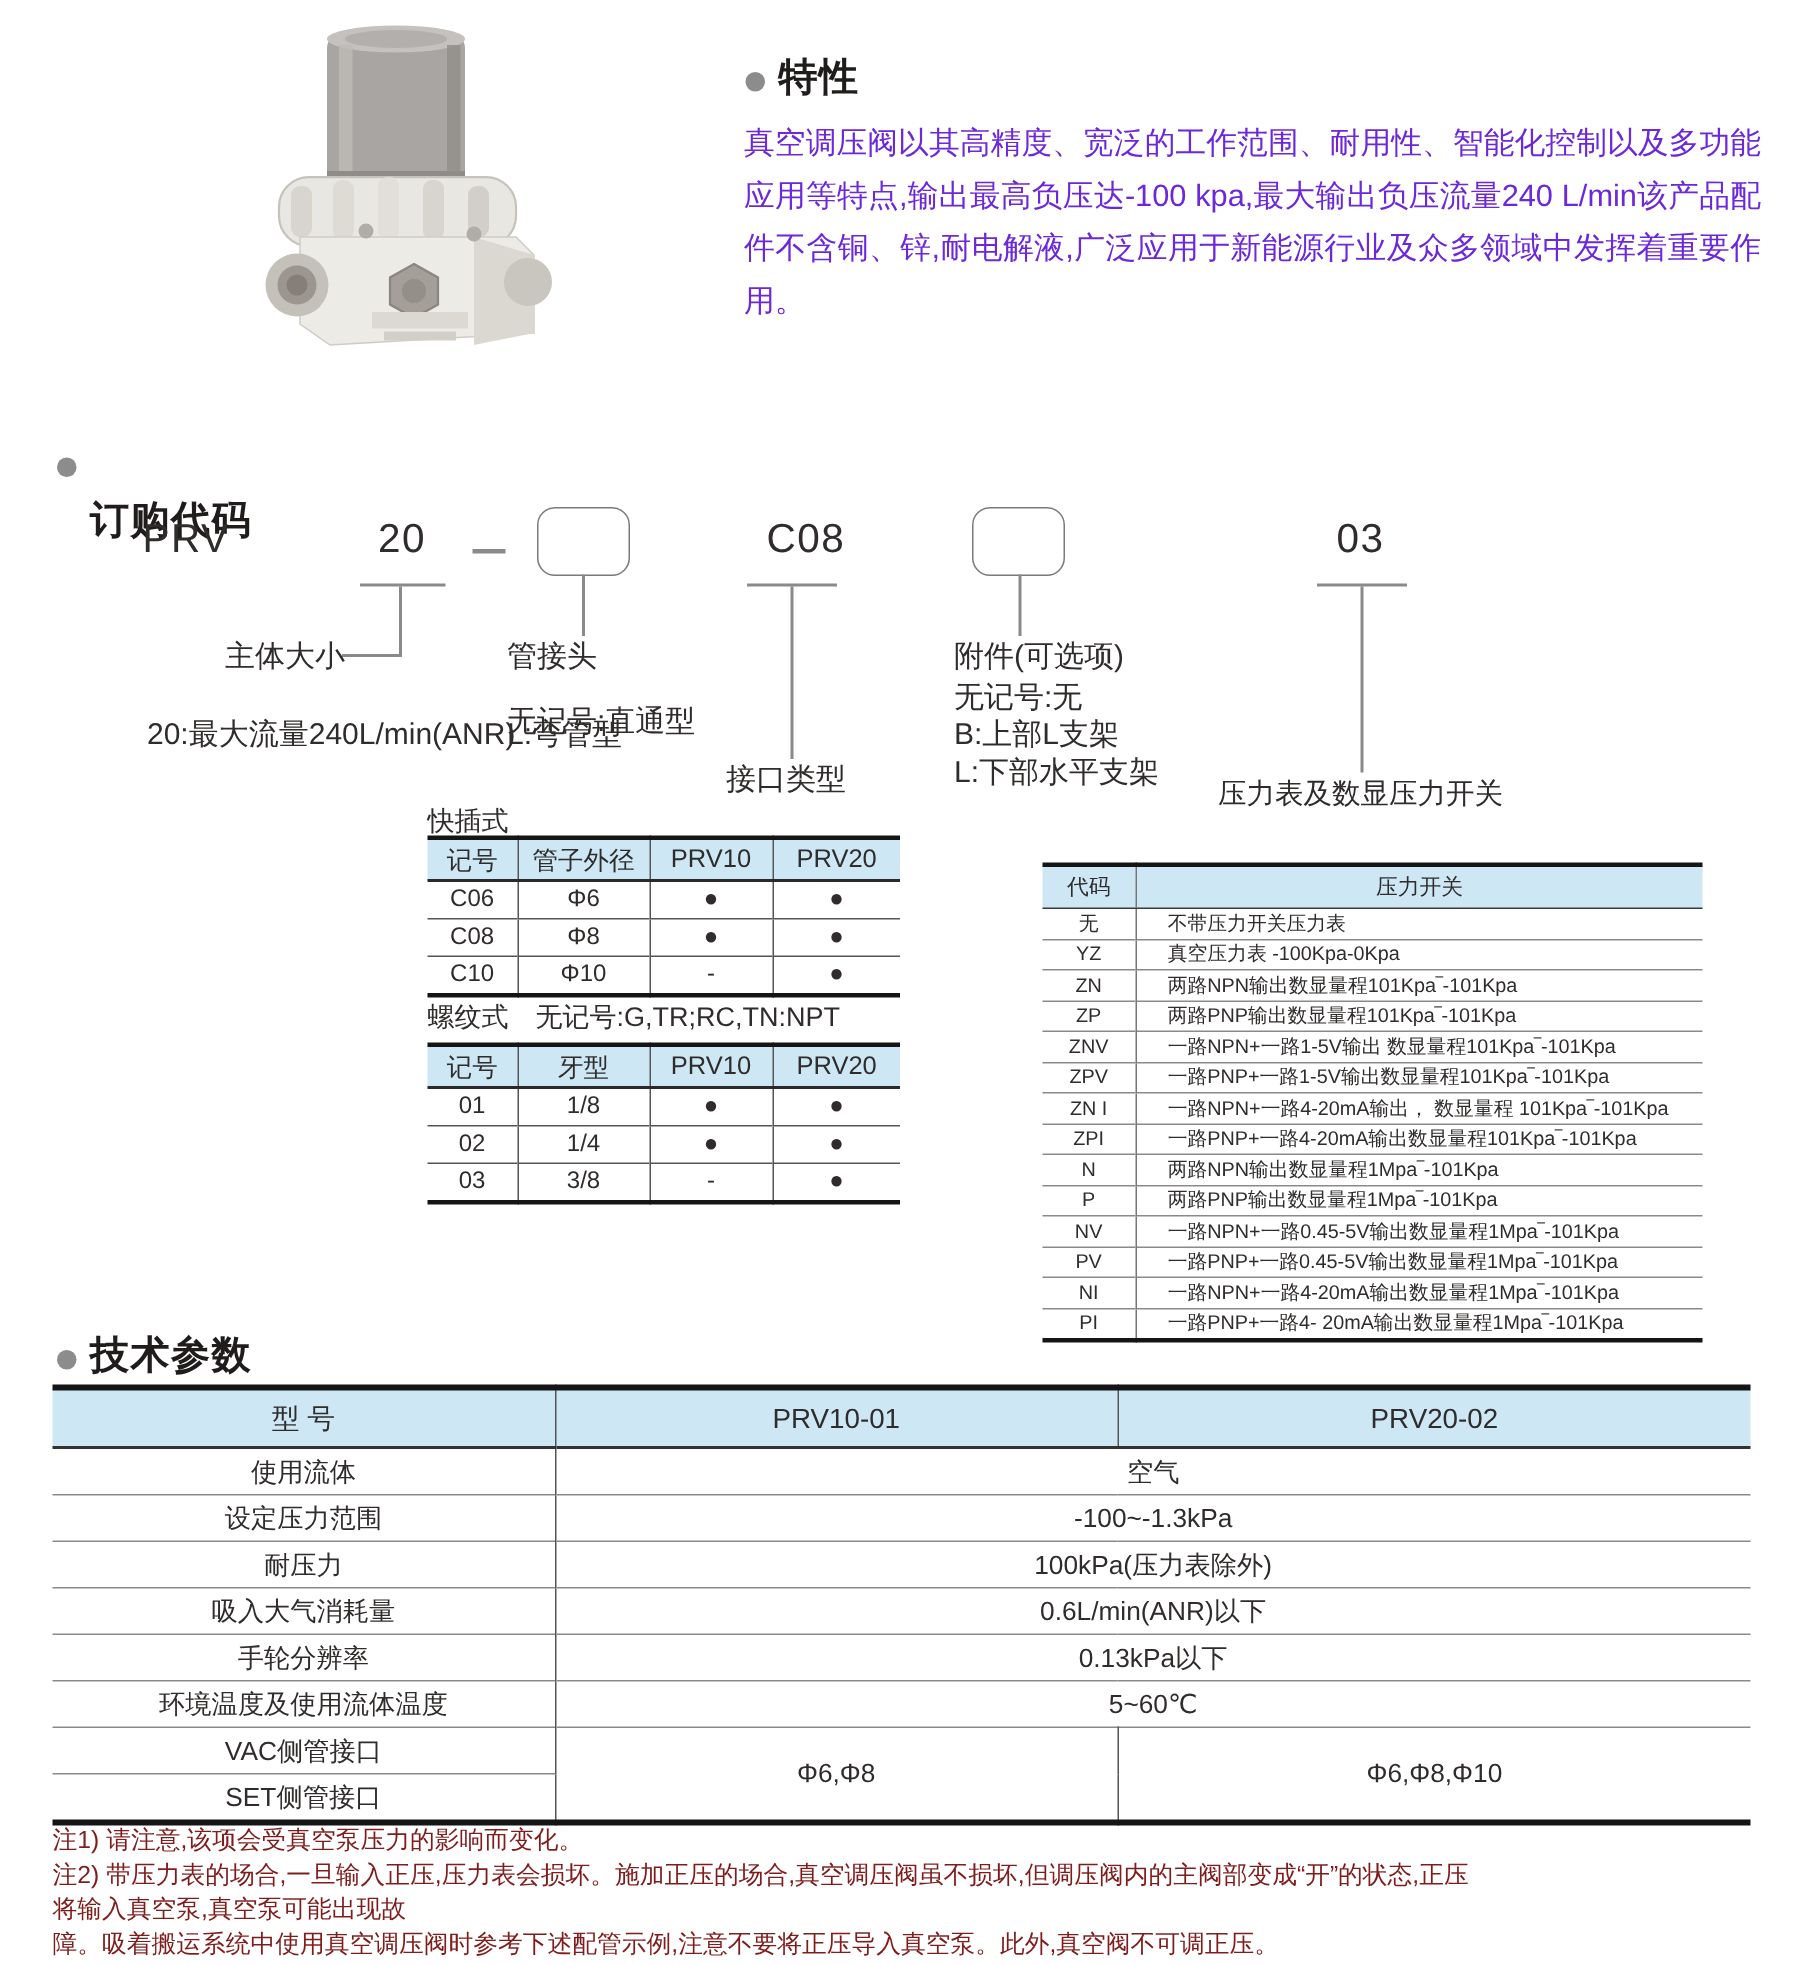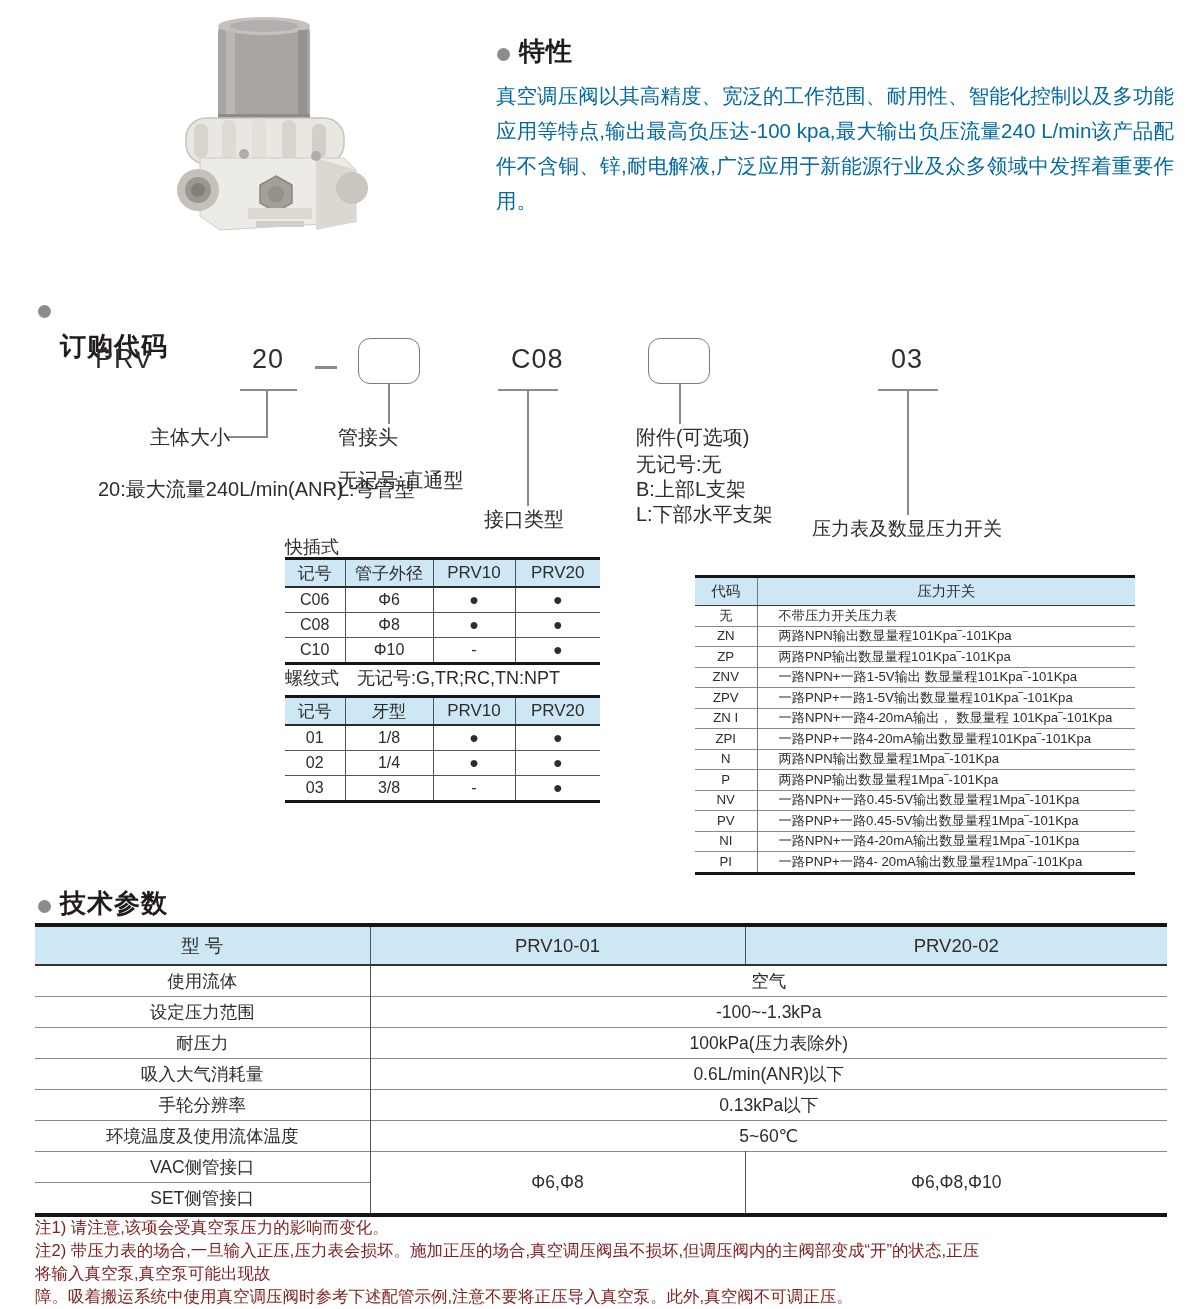--- a/index.html
+++ b/index.html
@@ -2,21 +2,21 @@
 <html><head>
 <meta charset="utf-8">
 <style>
   html,body{margin:0;padding:0;background:#ffffff;}
   .page{position:relative;width:1200px;height:1309px;background:#ffffff;overflow:hidden;
         font-family:"Liberation Sans","DejaVu Sans",sans-serif;color:#2f2c2b;}
   .abs{position:absolute;}
   .sec-bullet{position:absolute;width:13px;height:13px;border-radius:50%;background:#8c8c8c;}
   .sec-title{position:absolute;font-size:26px;font-weight:700;color:#1f1c1b;letter-spacing:1px;}
   .feature-par{position:absolute;left:496px;top:78px;width:678px;font-size:20.5px;line-height:35px;
-               text-align:justify;color:#0369a1;}
+               text-align:justify;color:#6d28d9;}
   .code-txt{position:absolute;font-size:27px;color:#2f2c2b;letter-spacing:1px;}
   .opt-box{position:absolute;width:60px;height:44px;border:1.6px solid #7a7a7a;border-radius:12px;background:#fff;}
   .ln{position:absolute;background:#8a8a8a;}
   .lbl{position:absolute;font-size:20px;color:#2f2c2b;}
   .lbl-sm{position:absolute;font-size:19px;color:#2f2c2b;font-family:Liberation Serif, serif;}
   .tbl-cap{position:absolute;font-size:18px;color:#2f2c2b;}
 
   table.mini{position:absolute;border-collapse:collapse;table-layout:fixed;width:315px;
              border-top:3px solid #151515;border-bottom:3px solid #151515;}
   table.mini th{background:#cde7f5;height:26px;font-size:17px;font-weight:400;border-bottom:2px solid #2a2a2a;padding:0;}
@@ -211,20 +211,24 @@
           <th>代码</th>
           <th>压力开关</th>
         </tr>
       </thead>
     <tbody>
         <tr>
           <td>无</td>
           <td>不带压力开关压力表</td>
         </tr>
         <tr>
+          <td>YZ</td>
+          <td>真空压力表 -100Kpa-0Kpa</td>
+        </tr>
+        <tr>
           <td>ZN</td>
           <td>两路NPN输出数显量程101Kpa‾-101Kpa</td>
         </tr>
         <tr>
           <td>ZP</td>
           <td>两路PNP输出数显量程101Kpa‾-101Kpa</td>
         </tr>
         <tr>
           <td>ZNV</td>
           <td>一路NPN+一路1-5V输出 数显量程101Kpa‾-101Kpa</td>

